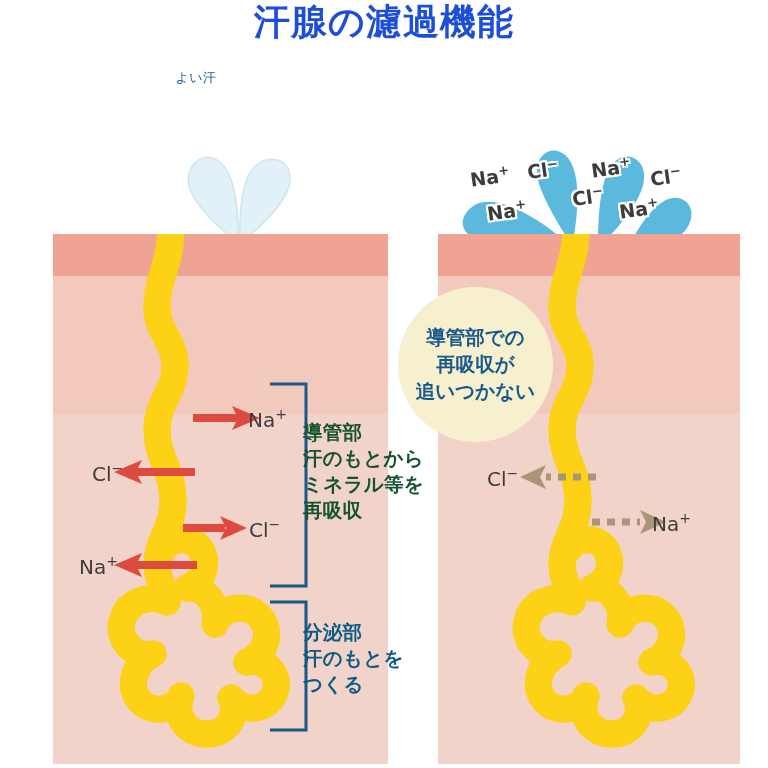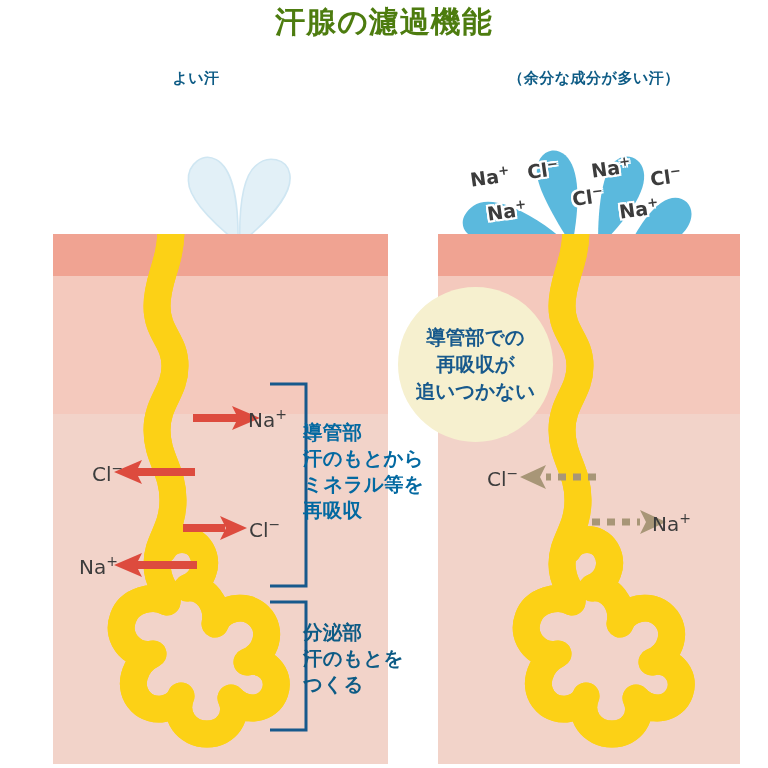--- a/index.html
+++ b/index.html
@@ -10,32 +10,32 @@
     overflow:hidden;
     position:relative;
   }
   #stage{position:absolute;left:0;top:0;width:768px;height:768px;}
   .abs{position:absolute;}
 
   
   #title{
     left:0;top:2px;width:768px;
     text-align:center;
-    font-size:30px;
-    font-weight:bold;
-    color:#4d7c0f;
+    font-size:36px;
+    font-weight:bold;
+    color:#1d4ed8;
     letter-spacing:1px;
     line-height:40px;
   }
 
   
   .col-head{
     text-align:center;
-    font-size:15px;
-    font-weight:bold;
+    font-size:13px;
+    font-weight:normal;
     color:#0d5b85;
     line-height:28px;
     letter-spacing:0.5px;
   }
   #head-left{left:68px;top:64px;width:256px;}
   #head-right{left:444px;top:64px;width:300px;}
 
   
   .panel{overflow:hidden;}
   .epidermis{position:absolute;left:0;top:0;width:100%;height:42px;background:#f0a392;}
@@ -73,21 +73,21 @@
   .dropion sup{font-size:13px;}
 
   
   .ann{
     font-size:19.5px;
     font-weight:bold;
     line-height:26px;
     letter-spacing:0.3px;
     white-space:pre-line;
   }
-  #ann-duct{left:303px;top:420px;color:#0369a1;}
+  #ann-duct{left:303px;top:420px;color:#14532d;}
   #ann-secr{left:303px;top:620px;color:#0d5b85;}
 
   
   #balloon{
     left:398px;top:287px;width:155px;height:155px;
     border-radius:50%;
     background:#f6f0cf;
     display:flex;align-items:center;justify-content:center;
   }
   #balloon-text{
@@ -104,21 +104,20 @@
 
 <div id="stage">
 
   <div class="abs" id="title">汗腺の濾過機能</div>
 
   <div class="abs col-head" id="head-left">
     <div>よい汗</div>
   </div>
 
   <div class="abs col-head" id="head-right">
-    <div>（余分な成分が多い汗）</div>
   </div>
 
   <svg class="abs" style="left:100px;top:138px;" width="170" height="110">
     <path d="M138,105 C120,70 112,42 118,28 C124,12 143,8 152,20 C162,33 158,62 138,105 Z" transform="rotate(-24 138 105)" fill="#e2f0f7" stroke="#cfe6f2" stroke-width="1.6"></path>
     <path d="M138,105 C120,70 112,42 118,28 C124,12 143,8 152,20 C162,33 158,62 138,105 Z" transform="rotate(26 138 105) translate(2 0)" fill="#e2f0f7" stroke="#cfe6f2" stroke-width="1.6"></path>
   </svg>
 
   <svg class="abs" style="left:448px;top:136px;" width="240" height="115">
     <g fill="#5bb9dd">
       <path d="M120,108 C96,74 78,50 70,36 C60,18 72,4 92,10 C112,16 124,58 120,108 Z" transform="rotate(-52 120 108)"></path>

